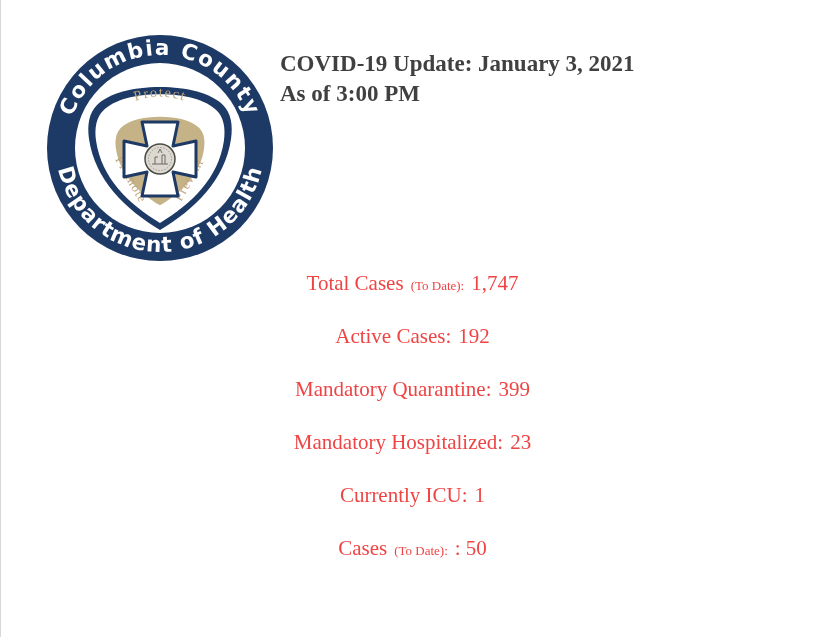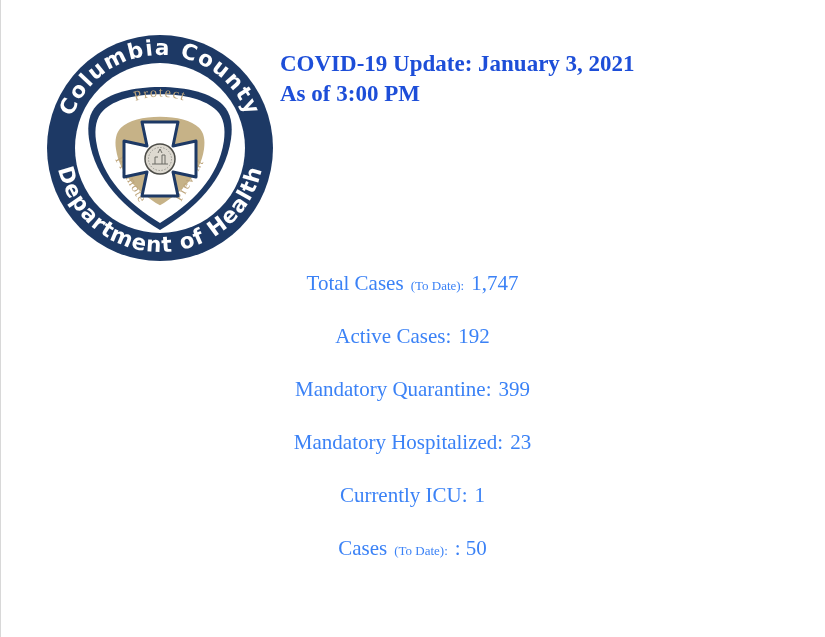--- a/index.html
+++ b/index.html
@@ -17,29 +17,29 @@
   }
   
   .logo{
     position:absolute;left:45px;top:33px;width:230px;height:230px;
   }
   
   .title-block{
     position:absolute;left:280px;top:49px;
     font-weight:bold;font-size:23px;line-height:30px;
     font-family:"Liberation Serif", serif;
-    color:#1d4ed8;
+    color:#404040;
   }
   
   .stat{
     position:absolute;left:0;width:825px;
     text-align:center;
     font-size:21px;
     font-family:"Liberation Serif", serif;
-    color:#3b82f6;
+    color:#ef4444;
     white-space:nowrap;
   }
   .stat .label{margin-right:7px;}
   .stat .sub{font-size:13px;margin-right:7px;}
   .stat .sub:empty{display:none;margin:0;}
   .stat .value{}
 </style>
 </head>
 <body>
 

